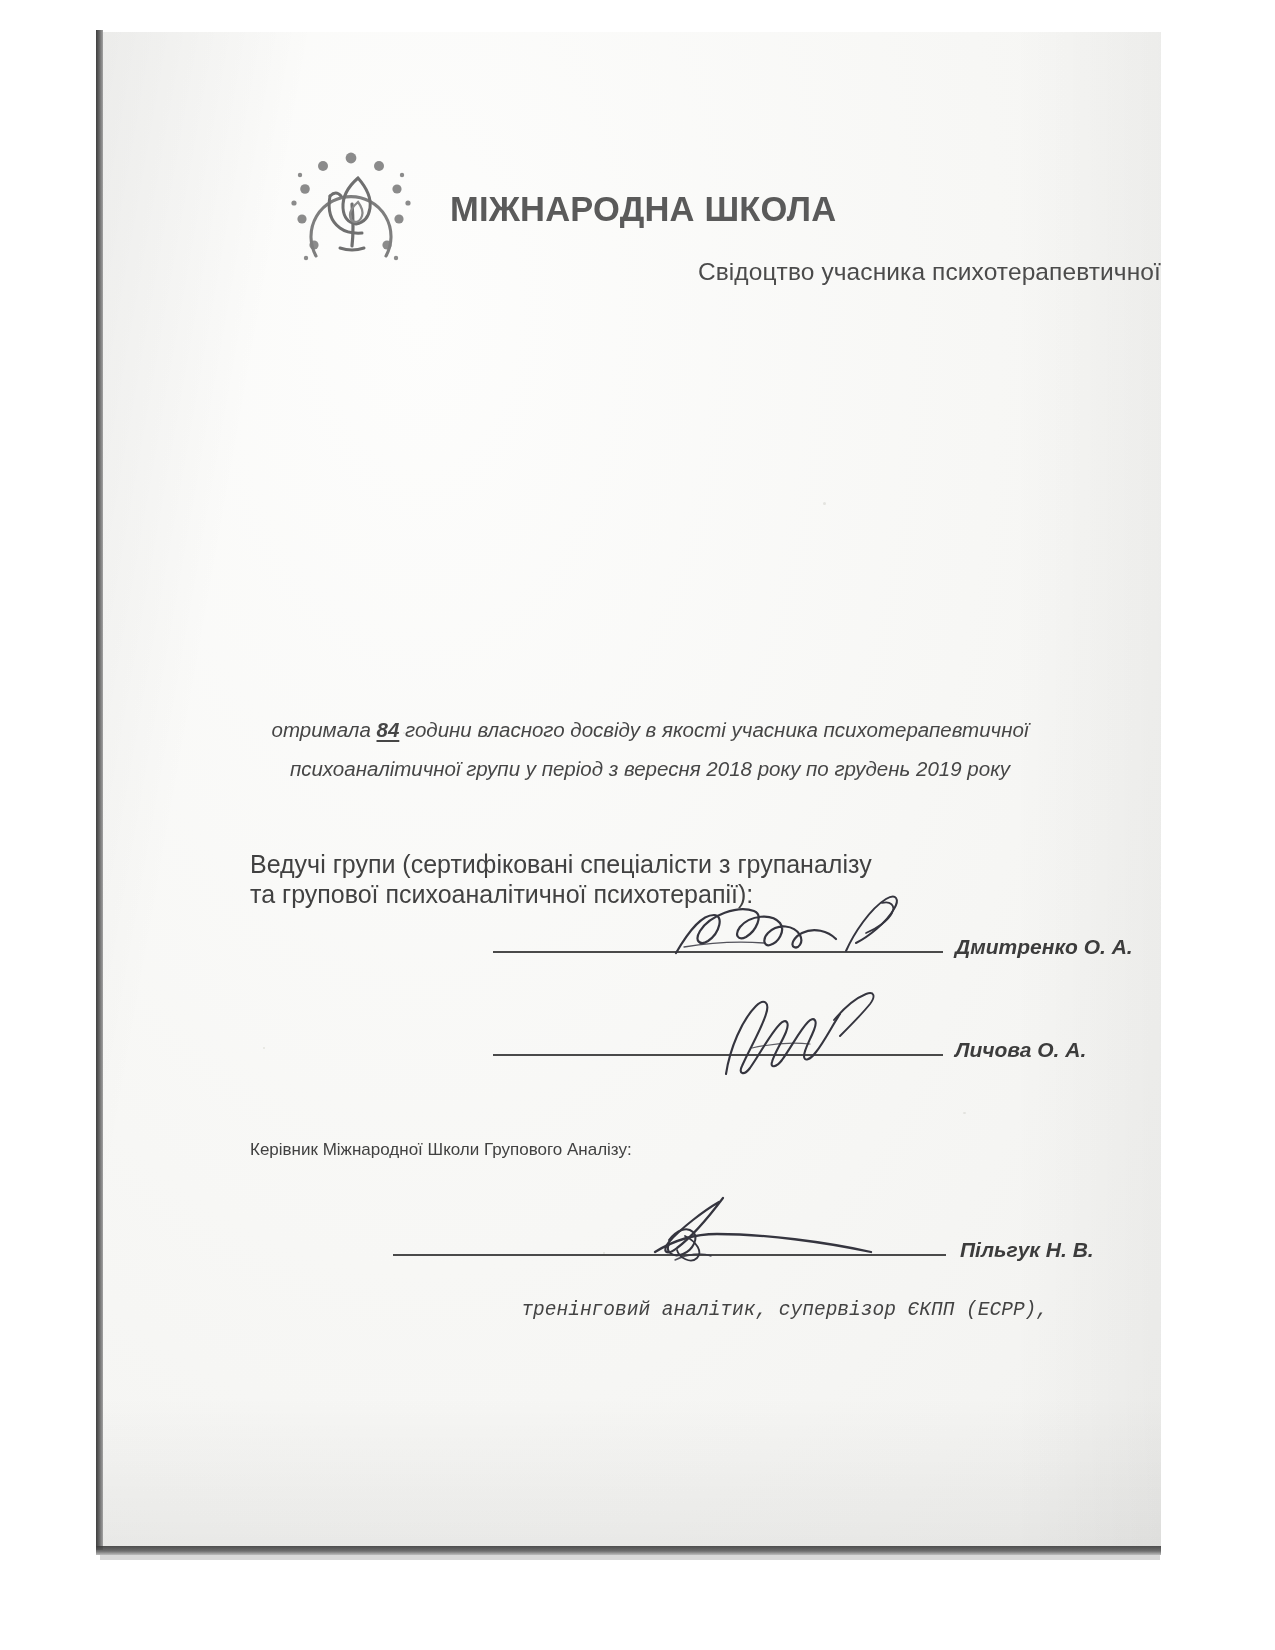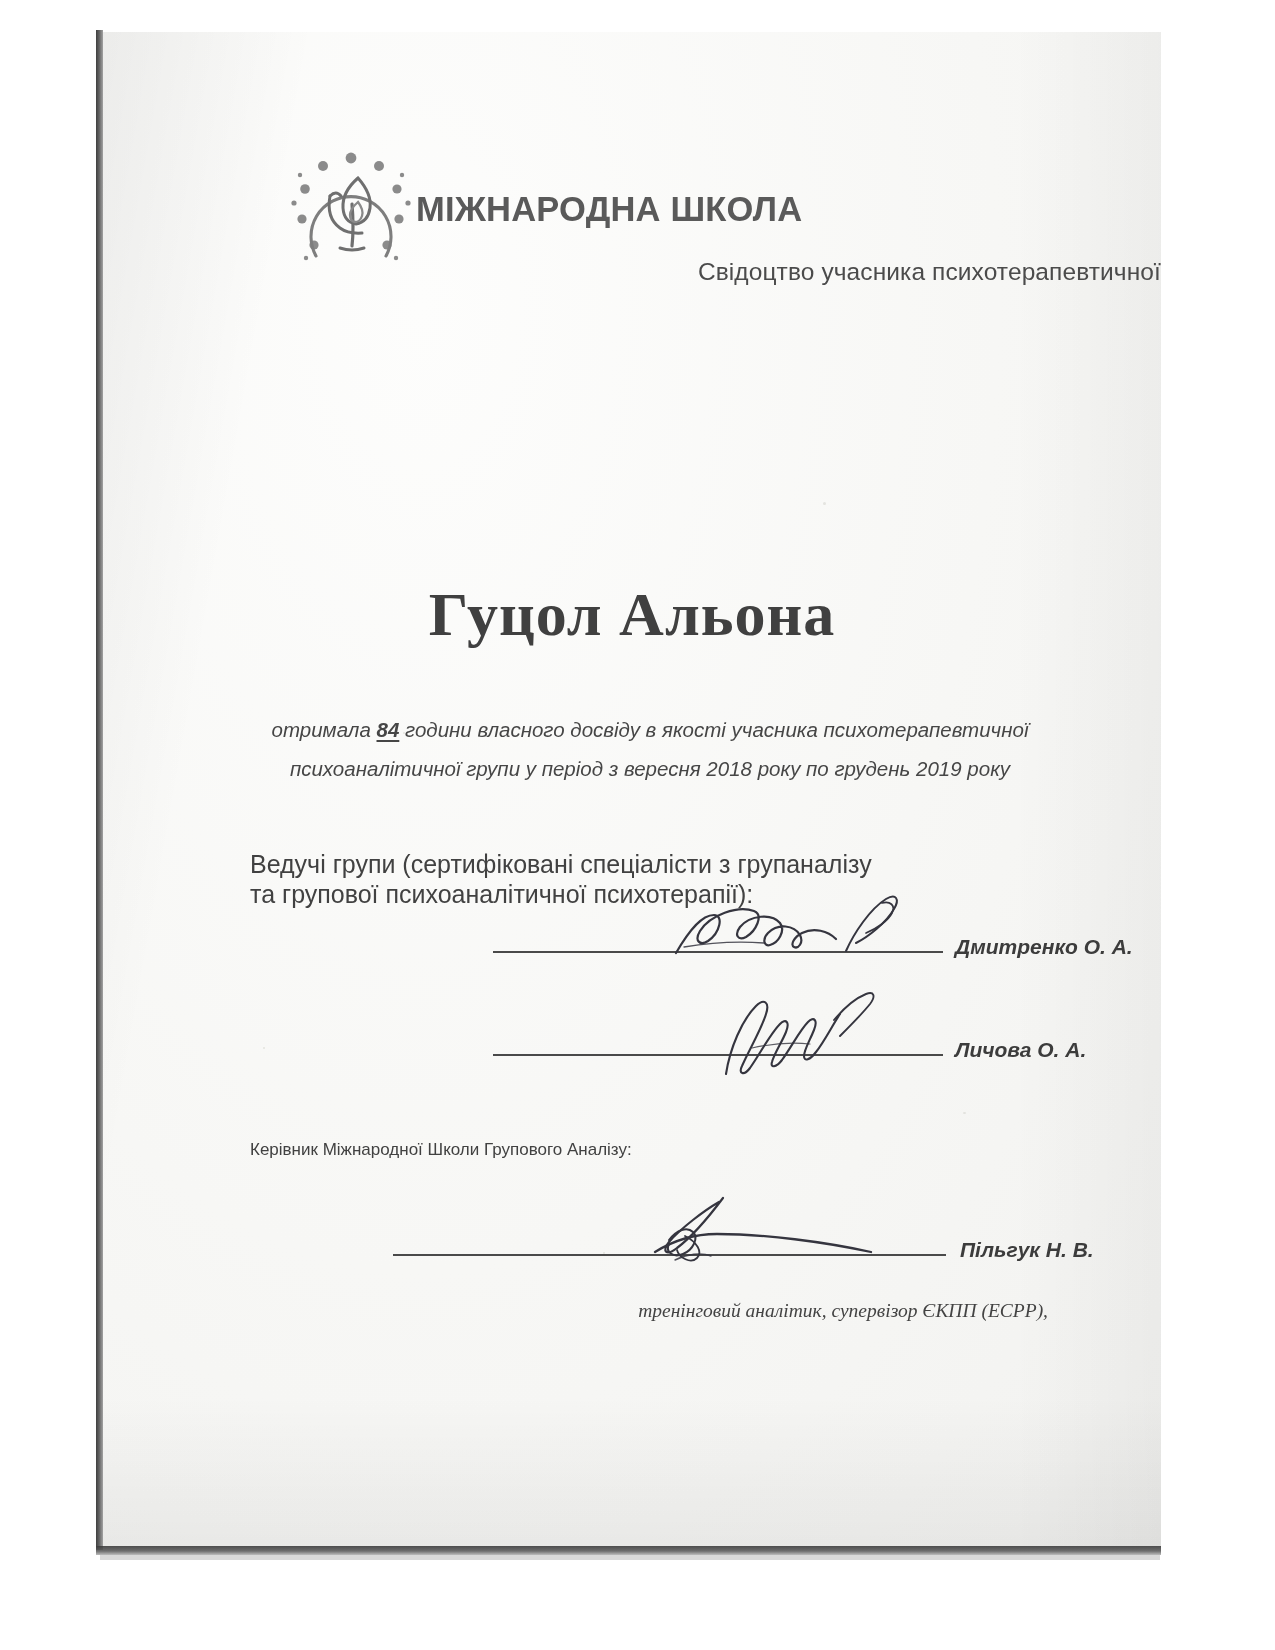--- a/index.html
+++ b/index.html
@@ -84,20 +84,21 @@
     color: #3e3e3e;
   }
 
   
   .header {
     position: absolute;
     left: 183px;
     top: 112px;
     display: flex;
     align-items: center;
+    gap: 34px;
   }
   .logo {
     width: 130px;
     height: 130px;
     flex: 0 0 130px;
     position: relative;
   }
   .org-name {
     font-size: 34.5px;
     line-height: 48px;
@@ -197,21 +198,21 @@
     font-size: 17px;
     line-height: 30px;
     color: #414141;
   }
 
   .credentials {
     position: absolute;
     right: 113px;
     top: 1262px;
     text-align: left;
-    font-family: Liberation Serif, serif;
+    font-family: Liberation Mono, monospace;
     font-style: italic;
     font-size: 19.5px;
     line-height: 33px;
     color: #434343;
   }
 </style>
 </head>
 <body>
 
 <div class="scan-canvas">
@@ -265,21 +266,20 @@
         </div>
         <div class="org-name">
           <div>МІЖНАРОДНА ШКОЛА</div>
         </div>
       </div>
 
       <div class="subtitle">
         <div>Свідоцтво учасника психотерапевтичної</div>
       </div>
 
-      <div class="recipient">Гуцол Альона</div>
 
       <div class="award">
         <span>отримала</span>
         <span class="hours">84</span>
         <span>години власного досвіду в якості учасника психотерапевтичної</span>
         <span>психоаналітичної групи у період з вересня 2018 року по грудень 2019 року</span>
       </div>
 
       <div class="leaders-intro">
         <div>Ведучі групи (сертифіковані спеціалісти з групаналізу</div>

